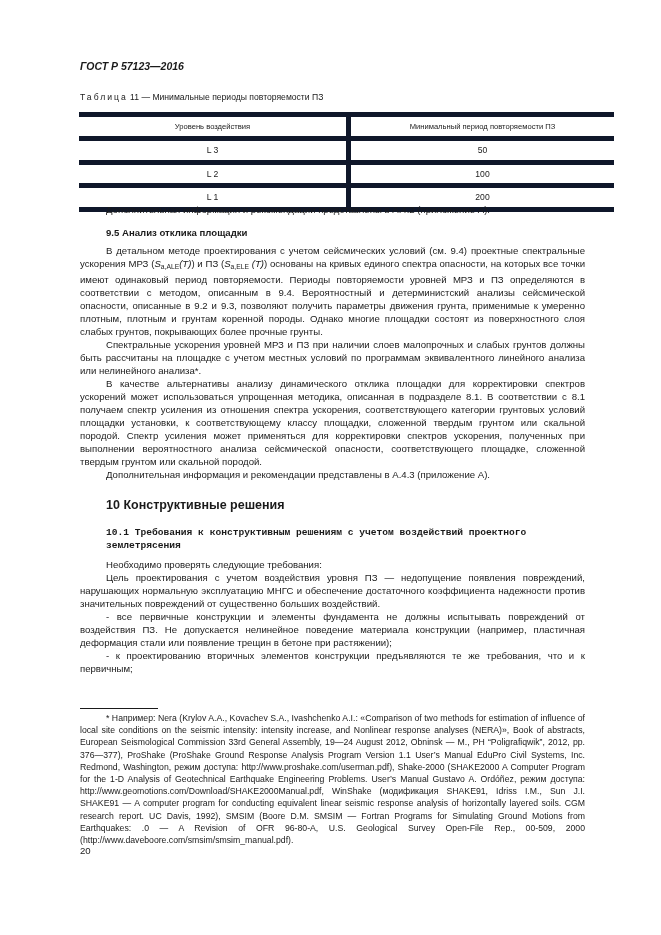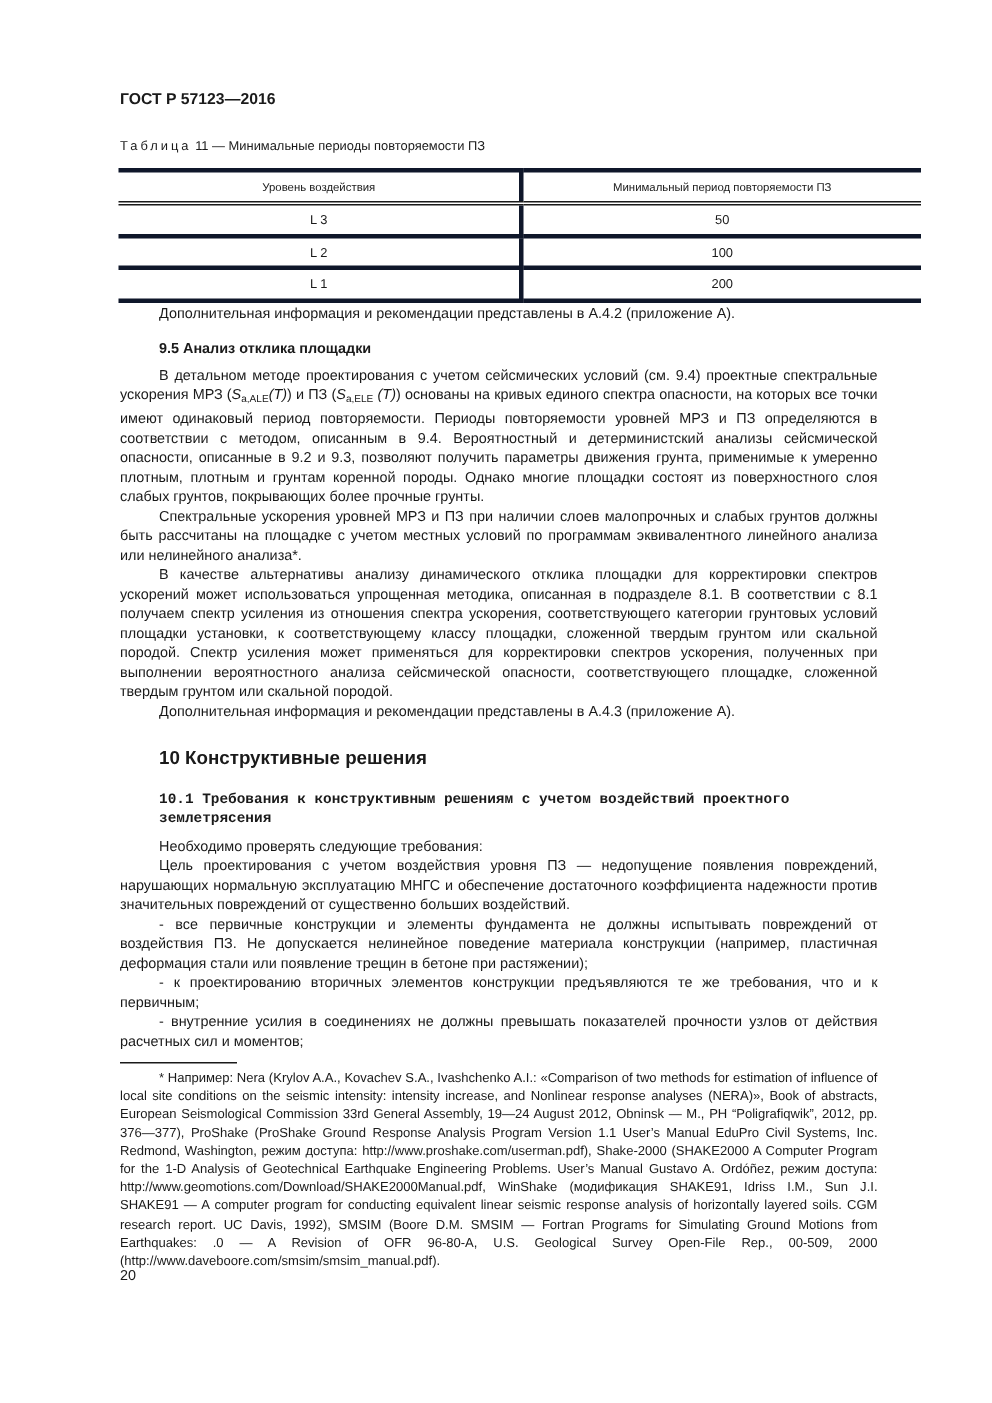--- a/index.html
+++ b/index.html
@@ -1,24 +1,24 @@
 <!DOCTYPE html>
 <html><head>
   <meta charset="utf-8">
   <style>
     html, body { margin: 0; padding: 0; background: #ffffff; }
     body { width: 661px; height: 935px; position: relative; overflow: hidden;
            font-family: "Liberation Sans", sans-serif; color: #1a1a1a; }
     .abs { position: absolute; }
-    .header { left: 80px; top: 60px; font-size: 10.5px; font-weight: bold; }
+    .header { left: 80px; top: 60px; font-size: 10.5px; font-weight: bold; font-style: italic; }
     .caption { left: 80px; top: 92px; font-size: 8.6px; text-align: right; }
     .caption .spaced { letter-spacing: 2px; }
     table.tbl { position: absolute; left: 79px; top: 112px; width: 535px;
                 border-collapse: collapse; font-size: 8.6px; }
-    table.tbl td, table.tbl th { border: 3px solid #0f172a; text-align: center;
+    table.tbl td, table.tbl th { border: 5px solid #0f172a; text-align: center;
                 padding: 0; font-weight: normal; }
     table.tbl th { height: 19px; font-size: 7.6px; border-bottom: 3px double #1a1a1a; }
     table.tbl td { height: 18.5px; }
     table.tbl .c1 { width: 267px; }
     table.tbl tr > *:first-child { border-left: none; }
     table.tbl tr > *:last-child { border-right: none; }
     .para { left: 80px; width: 505px; font-size: 9.6px; line-height: 13px;
             text-align: justify; }
     .para p { margin: 0; text-indent: 26px; }
     .h95 { left: 106px; top: 227px; font-size: 9.6px; font-weight: bold; }
@@ -73,21 +73,20 @@
 </div>
 
 <div class="abs h10">10  Конструктивные решения</div>
 <div class="abs h101">10.1  Требования к конструктивным решениям с учетом воздействий проектного землетрясения</div>
 
 <div class="abs para" style="top:558px;">
   <p>Необходимо проверять следующие требования:</p>
   <p>Цель проектирования с учетом воздействия уровня ПЗ — недопущение появления повреждений, нарушающих нормальную эксплуатацию МНГС и обеспечение достаточного коэффициента надежности против значительных повреждений от существенно больших воздействий.</p>
   <p>- все первичные конструкции и элементы фундамента не должны испытывать повреждений от воздействия ПЗ. Не допускается нелинейное поведение материала конструкции (например, пластичная деформация стали или появление трещин в бетоне при растяжении);</p>
   <p>- к проектированию вторичных элементов конструкции предъявляются те же требования, что и к первичным;</p>
-  <p>- внутренние усилия в соединениях не должны превышать показателей прочности узлов от действия расчетных сил и моментов;</p>
 </div>
 
 <div class="abs rule"></div>
 <div class="abs foot">
   <p>* Например: Nera (Krylov A.A., Kovachev S.A., Ivashchenko A.I.: «Comparison of two methods for estimation of influence of local site conditions on the seismic intensity: intensity increase, and Nonlinear response analyses (NERA)», Book of abstracts, European Seismological Commission 33rd General Assembly, 19—24 August 2012, Obninsk — M., PH “Poligrafiqwik”, 2012, pp. 376—377), ProShake (ProShake Ground Response Analysis Program Version 1.1 User’s Manual EduPro Civil Systems, Inc. Redmond, Washington, режим доступа: http://www.proshake.com/userman.pdf), Shake-2000 (SHAKE2000 A Computer Program for the 1-D Analysis of Geotechnical Earthquake Engineering Problems. User’s Manual Gustavo A. Ordóñez, режим доступа: http://www.geomotions.com/Download/SHAKE2000Manual.pdf, WinShake (модификация SHAKE91, Idriss I.M., Sun J.I. SHAKE91 — A computer program for conducting equivalent linear seismic response analysis of horizontally layered soils. CGM research report. UC Davis, 1992), SMSIM (Boore D.M. SMSIM — Fortran Programs for Simulating Ground Motions from Earthquakes:  .0 — A Revision of OFR 96-80-A, U.S. Geological Survey Open-File Rep., 00-509, 2000 (http://www.daveboore.com/smsim/smsim_manual.pdf).</p>
 </div>
 
 <div class="abs pagenum">20</div>
 
 </body></html>

